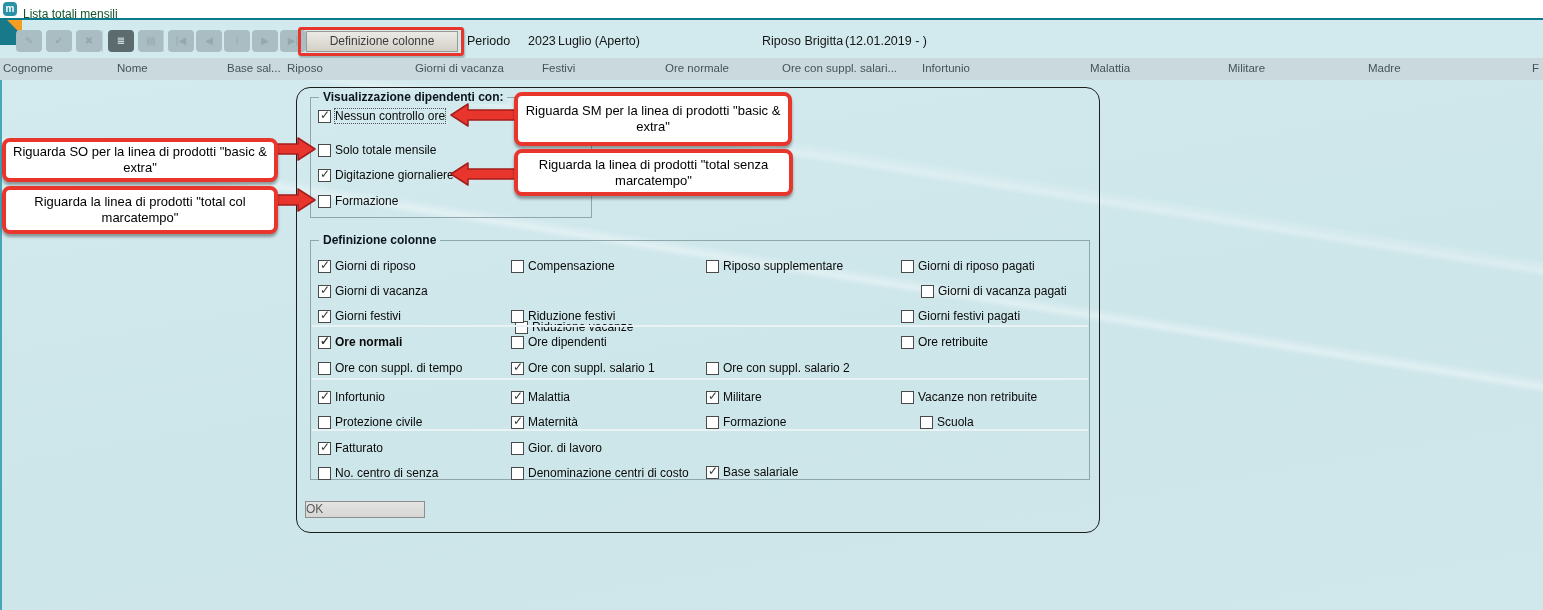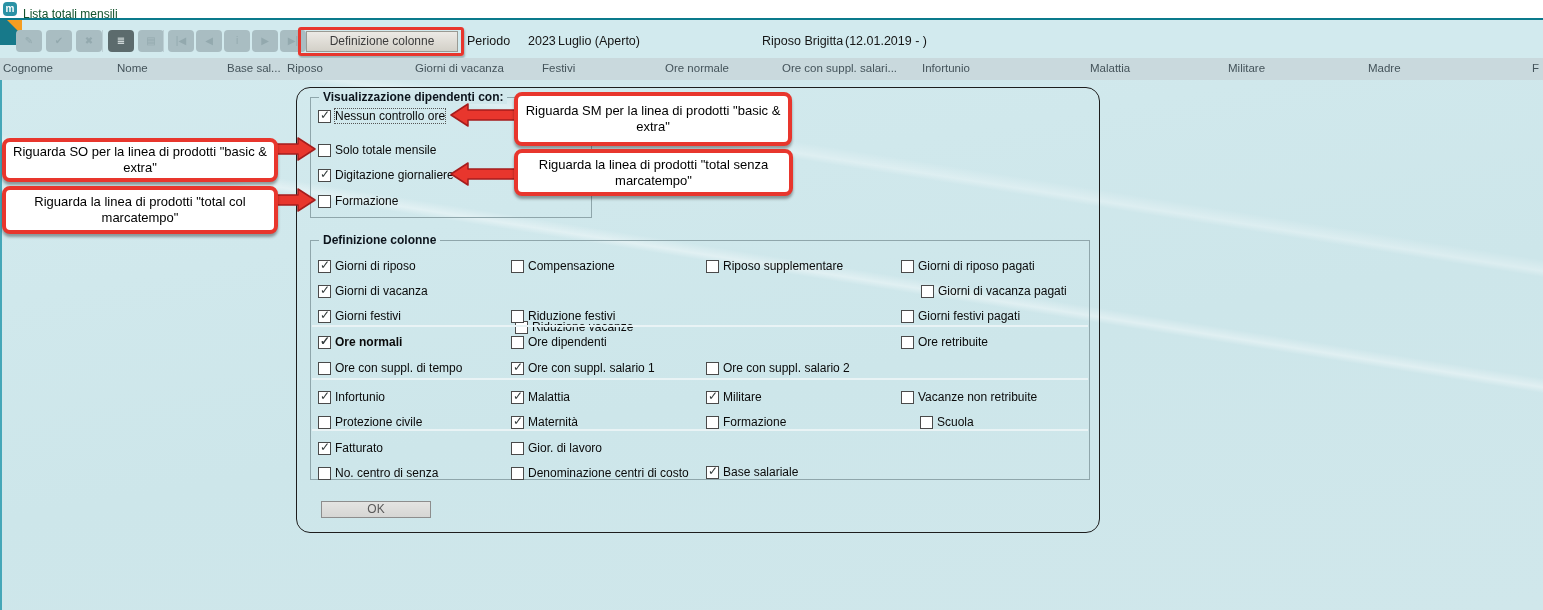--- a/index.html
+++ b/index.html
@@ -52,23 +52,23 @@
   .def-group { left:310px; top:240px; width:780px; height:240px; }
   .grid-box { position:absolute; inset:0; }
 
   .cbrow { display:flex; align-items:center; gap:4px; height:16px; position:absolute; white-space:nowrap; }
   .cb { width:13px; height:13px; background:#ffffff; border:1px solid #4a4a4a; position:relative; flex:none; }
   .cb.checked::after { content:"✓"; position:absolute; left:1px; top:-3px; font-size:12px; color:#343c3c; }
   .cblab { font-size:12px; color:#0a0a0a; }
   .cblab.focus { outline:1px dotted #555; }
   .sep { position:absolute; left:1px; right:1px; height:2px; background:#e9f3f5; }
 
-  .ok-btn { position:absolute; left:305px; top:501px; width:110px; height:17px; z-index:2;
+  .ok-btn { position:absolute; left:305px; top:501px; width:120px; height:17px; z-index:2;
     background:linear-gradient(#e4e4e2,#d6d6d4); border:1px solid #8d8d8d; color:#5a5a5a;
-    font-size:12px; text-align:center; line-height:15px;margin-left:16px; }
+    font-size:12px; text-align:left; line-height:15px; }
 
   .callout { position:absolute; background:#ffffff; border:4px solid #e8362d; border-radius:8px;
     display:flex; align-items:center; justify-content:center; text-align:center;
     font-size:13px; line-height:1.2; color:#000; padding:2px 4px;
     box-shadow:0 3px 3px rgba(0,0,0,0.35); z-index:6; }
   .co-sm    { left:514px; top:92px;  width:278px; height:54px; }
   .co-so    { left:2px;   top:138px; width:276px; height:44px; }
   .co-senza { left:514px; top:149px; width:279px; height:47px; }
   .co-col   { left:2px;   top:186px; width:276px; height:48px; }
   .arrow { position:absolute; z-index:5; }

